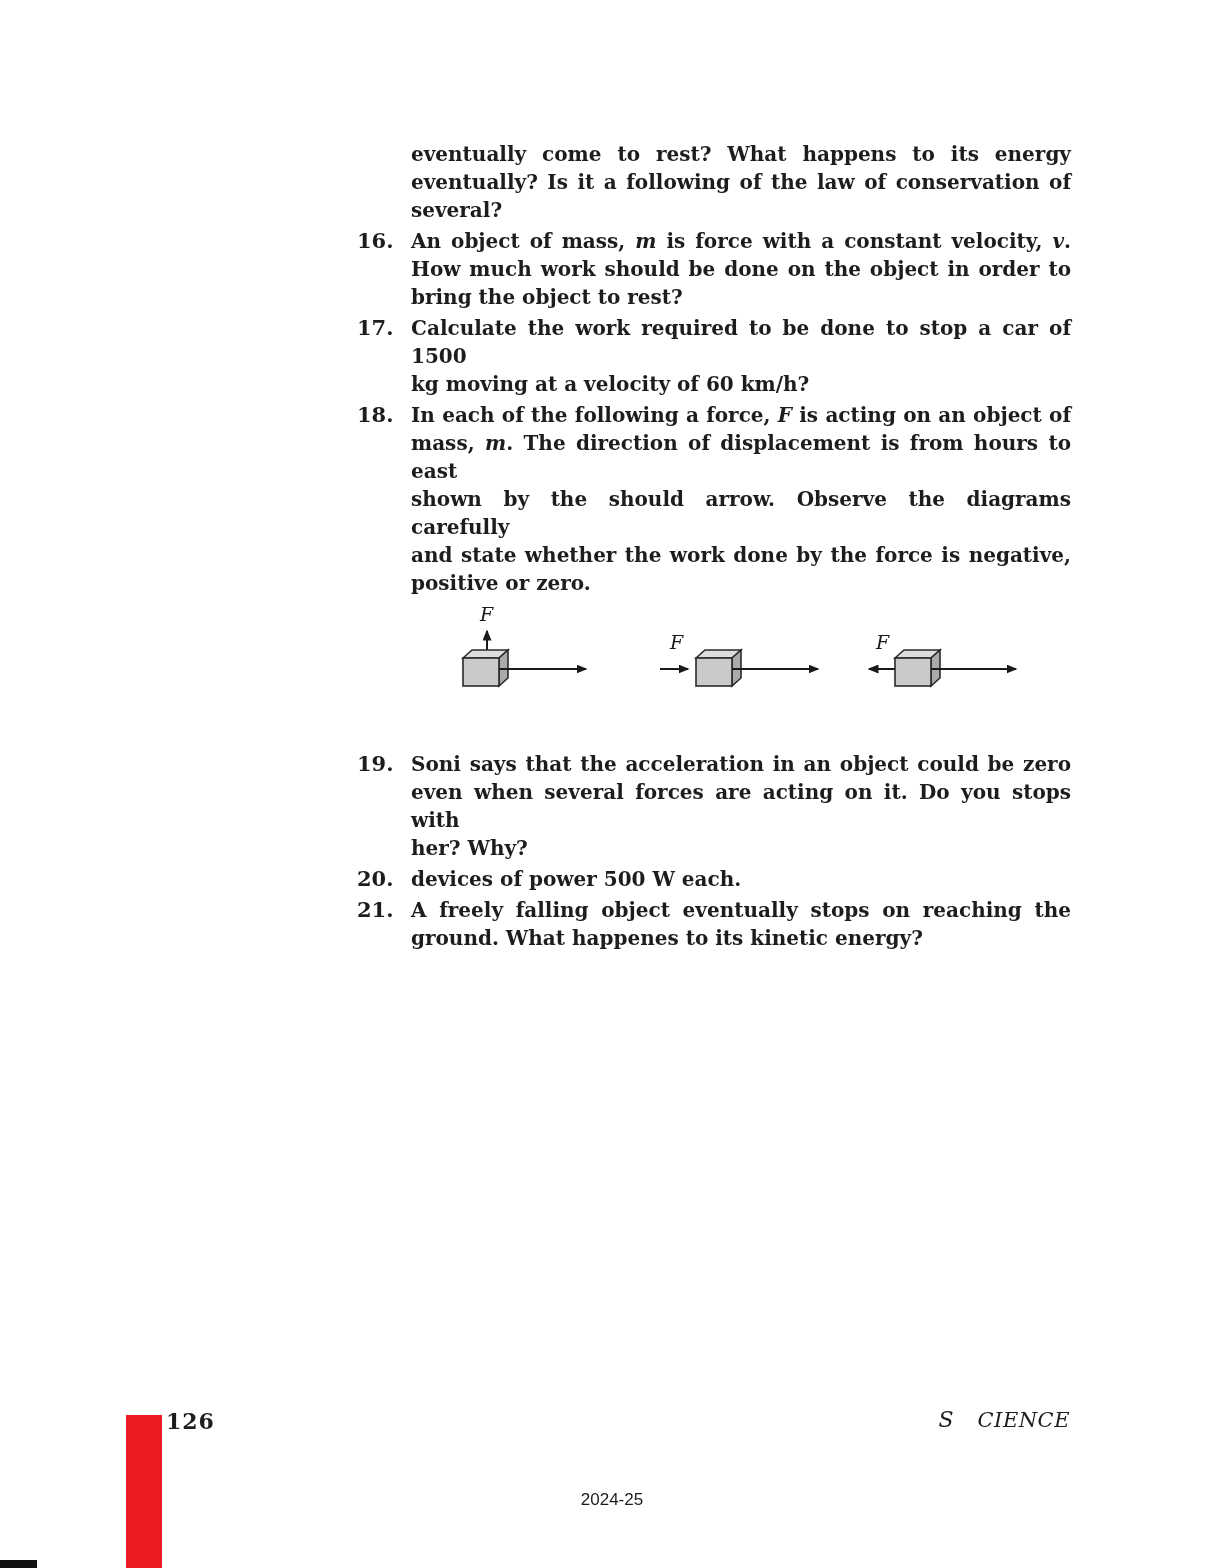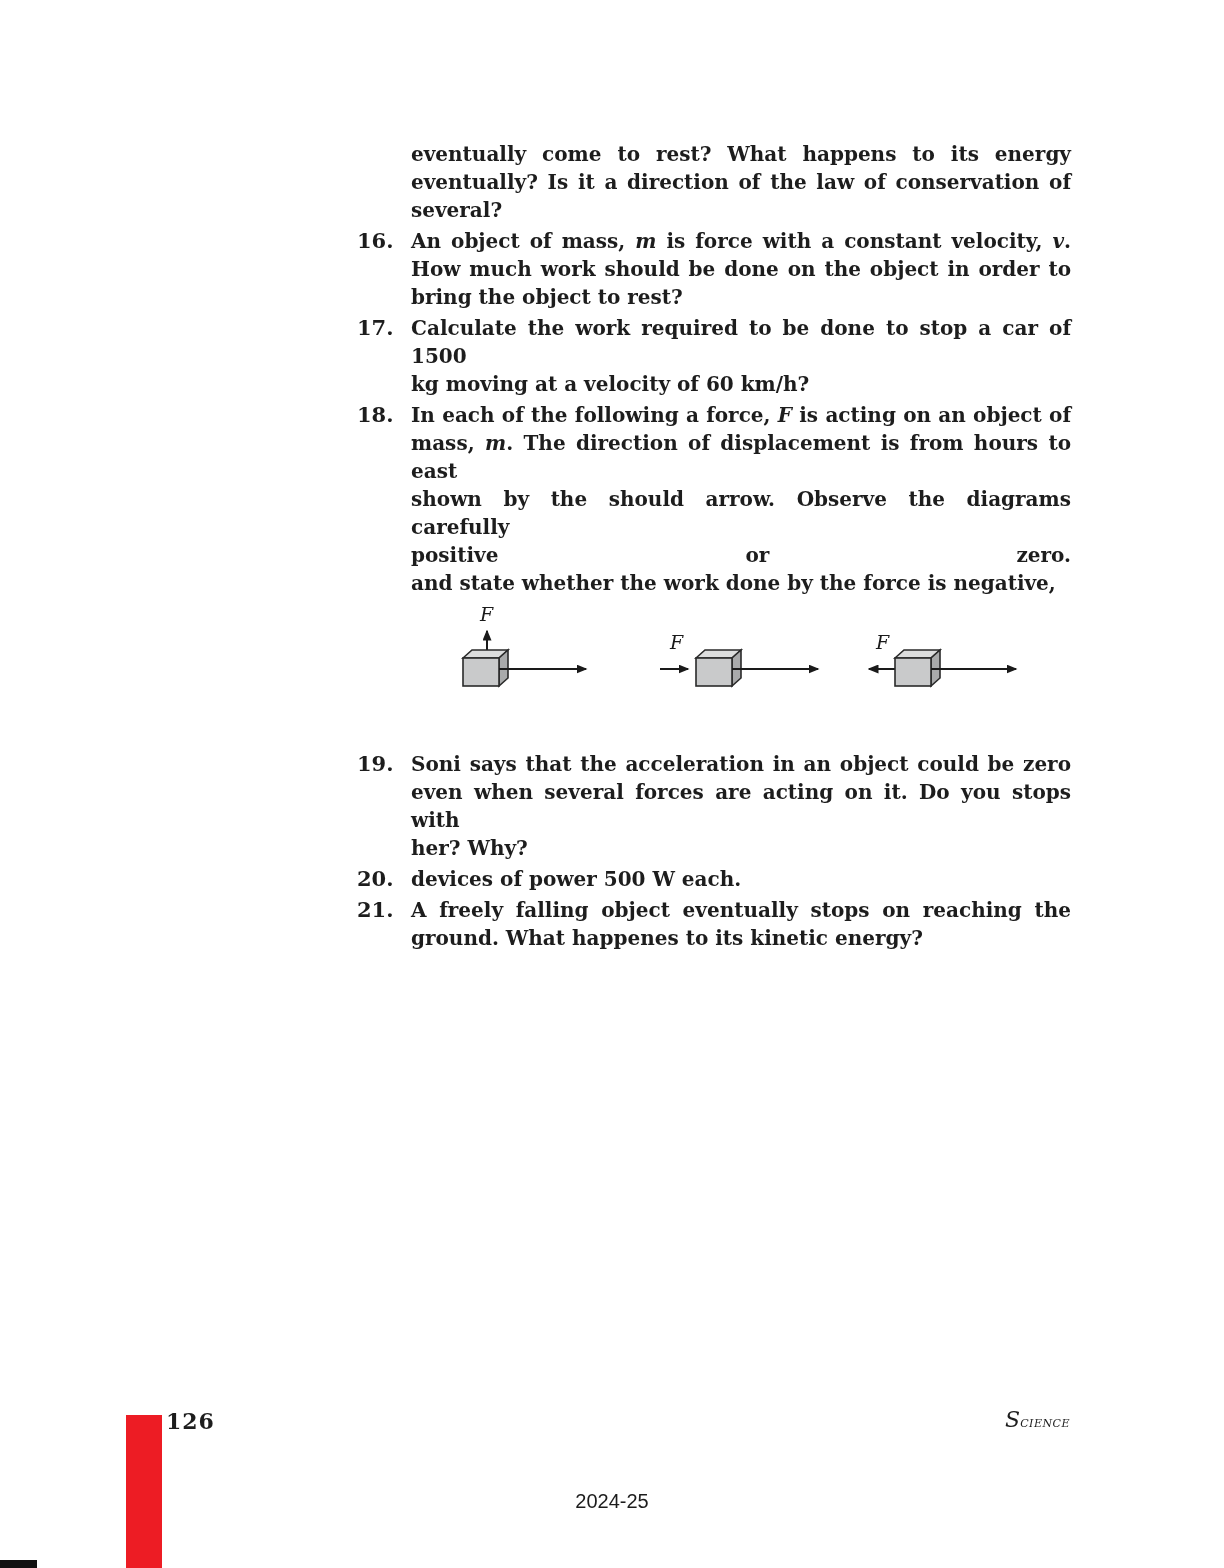--- a/index.html
+++ b/index.html
@@ -81,29 +81,29 @@
     letter-spacing:1px;
   }
   .footer-book{
     position:absolute;
     right:154px;
     top:1407px;
     font-style:italic;
     white-space:nowrap;
   }
   .footer-book .lead{font-size:22px;}
-  .footer-book .rest{font-size:11px;letter-spacing:0.5px;}
+  .footer-book .rest{font-size:21px;letter-spacing:0.5px;margin-left:24px;}
   .footer-edition{
     position:absolute;
     left:0;
     top:1490px;
     width:1224px;
     text-align:center;
     font-family:"Liberation Sans",sans-serif;
-    font-size:20px;
+    font-size:17px;
     color:#1c1c1c;
   }
   .corner-mark{
     position:absolute;
     left:0;
     top:1560px;
     width:37px;
     height:8px;
     background:#111;
   }
@@ -112,21 +112,21 @@
 <body>
 
 <div class="page">
 
   <main class="content">
 
     <section class="question">
       <div class="qnum"></div>
       <div class="qtext">
           <div class="line"><span>eventually come to rest?  What happens to its energy</span></div>
-          <div class="line"><span>eventually? Is it a direction of the law of conservation of</span></div>
+          <div class="line"><span>eventually? Is it a following of the law of conservation of</span></div>
           <div class="line"><span>several?</span></div>
         </div>
     </section>
 
     <section class="question">
       <div class="qnum">16.</div>
       <div class="qtext">
           <div class="line"><span>An object of mass, </span><em>m</em><span> is force with a constant velocity, </span><em>v</em><span>.</span></div>
           <div class="line"><span>How much work should be done on the object in order to</span></div>
           <div class="line"><span>bring the object to rest?</span></div>
@@ -140,22 +140,22 @@
           <div class="line"><span>kg moving at a velocity of 60 km/h?</span></div>
         </div>
     </section>
 
     <section class="question">
       <div class="qnum">18.</div>
       <div class="qtext">
           <div class="line"><span>In each of the following a force, </span><em>F</em><span> is acting on an object of</span></div>
           <div class="line"><span>mass, </span><em>m</em><span>. The direction of displacement is from hours to east</span></div>
           <div class="line"><span>shown by the should arrow.  Observe the diagrams carefully</span></div>
+          <div class="line"><span>and state whether the work done by the force is negative,</span></div>
           <div class="line"><span>positive or zero.</span></div>
-          <div class="line"><span>and state whether the work done by the force is negative,</span></div>
         </div>
     </section>
 
     <figure class="diagram">
       <svg width="600" height="148" viewBox="0 0 600 148">
         <defs>
           <marker id="ah" markerWidth="11" markerHeight="9" refX="9.5" refY="4.5" orient="auto" markerUnits="userSpaceOnUse">
             <path d="M0,0 L11,4.5 L0,9 z" fill="#1a1a1a"></path>
           </marker>
         </defs>

